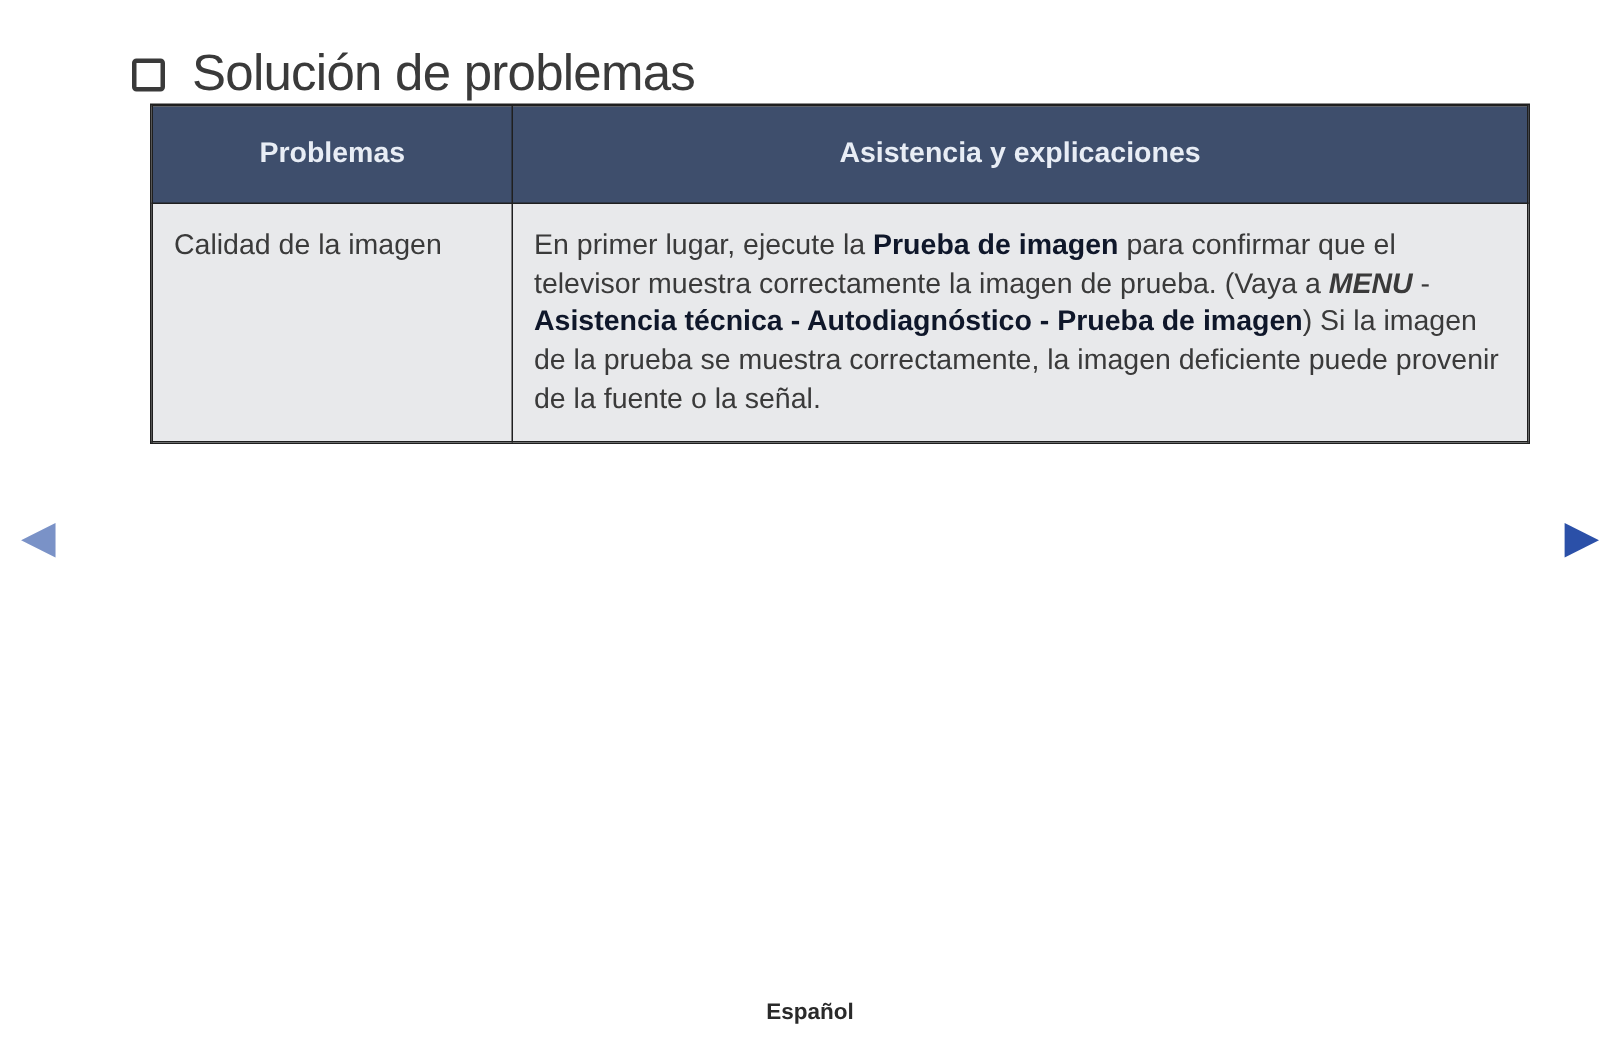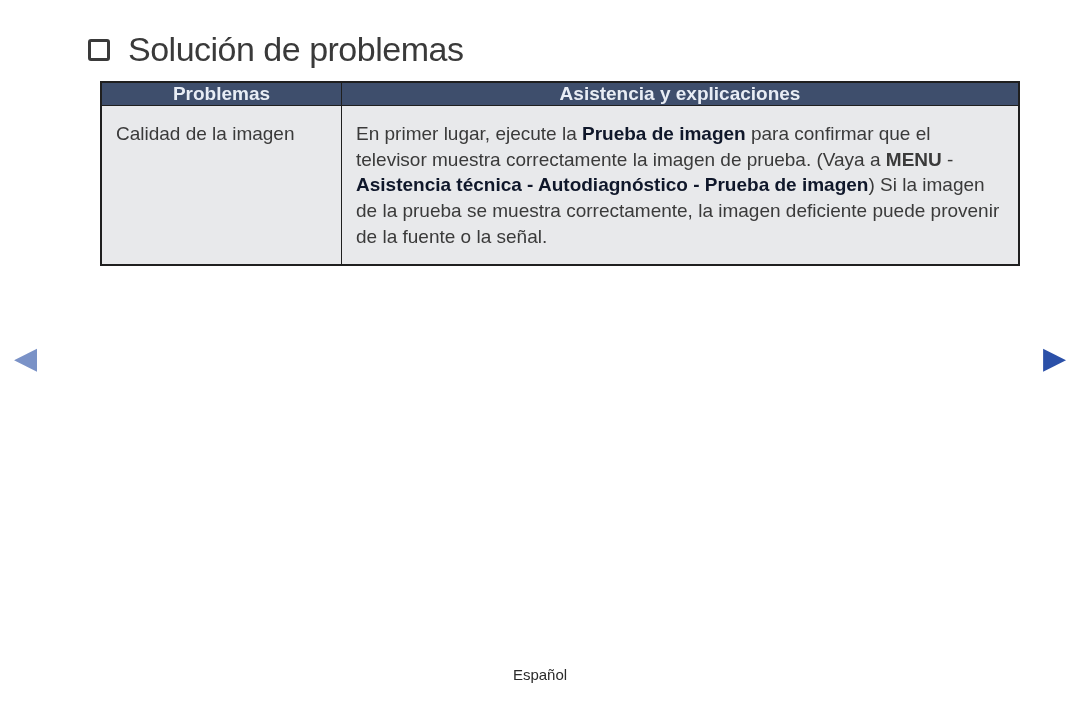--- a/index.html
+++ b/index.html
@@ -14,21 +14,20 @@
       background: #ffffff;
       position: relative;
       color: #3a3a3a;
     }
     .content {
       padding: 30px 60px 0 60px;
     }
     .title-row {
       display: flex;
       align-items: center;
-      margin-bottom: 12px;
       padding-left: 28px;
     }
     .bullet-icon {
       width: 22px;
       height: 22px;
       border: 3px solid #3a3a3a;
       border-radius: 3px;
       margin-right: 18px;
       flex-shrink: 0;
     }
@@ -53,21 +52,21 @@
     }
     table {
       width: 100%;
       border-collapse: collapse;
     }
     th {
       background: #3e4e6c;
       color: #e8edf5;
       font-weight: bold;
       font-size: 19px;
-      padding: 0 10px;
+      padding: 21px 10px;
       text-align: center;
       border: 1px solid #1f1f1f;
     }
     td {
       background: #e8e9eb;
       border: 1px solid #1f1f1f;
       padding: 15px 14px;
       font-size: 19px;
       vertical-align: top;
       line-height: 1.35;
@@ -75,20 +74,21 @@
     }
     .col-prob {
       width: 240px;
     }
     .link-blue {
       color: #0f172a;
       font-weight: bold;
     }
     .bold {
       font-weight: bold;
+      font-style: italic;
     }
     .nav-left, .nav-right {
       position: absolute;
       top: 340px;
       font-size: 30px;
       user-select: none;
     }
     .nav-left {
       left: 14px;
       color: #7a92c7;
@@ -96,21 +96,21 @@
     .nav-right {
       right: 14px;
       color: #2b50a8;
     }
     .footer-lang {
       position: absolute;
       bottom: 22px;
       width: 100%;
       text-align: center;
       font-size: 15px;
-      font-weight: normal;
+      font-weight: bold;
       color: #2a2a2a;
     }
   </style>
 </head>
 <body>
 
 <div class="content">
   <div class="title-row">
     <div class="bullet-icon"></div>
     <h1 class="page-title">Solución de problemas</h1>

